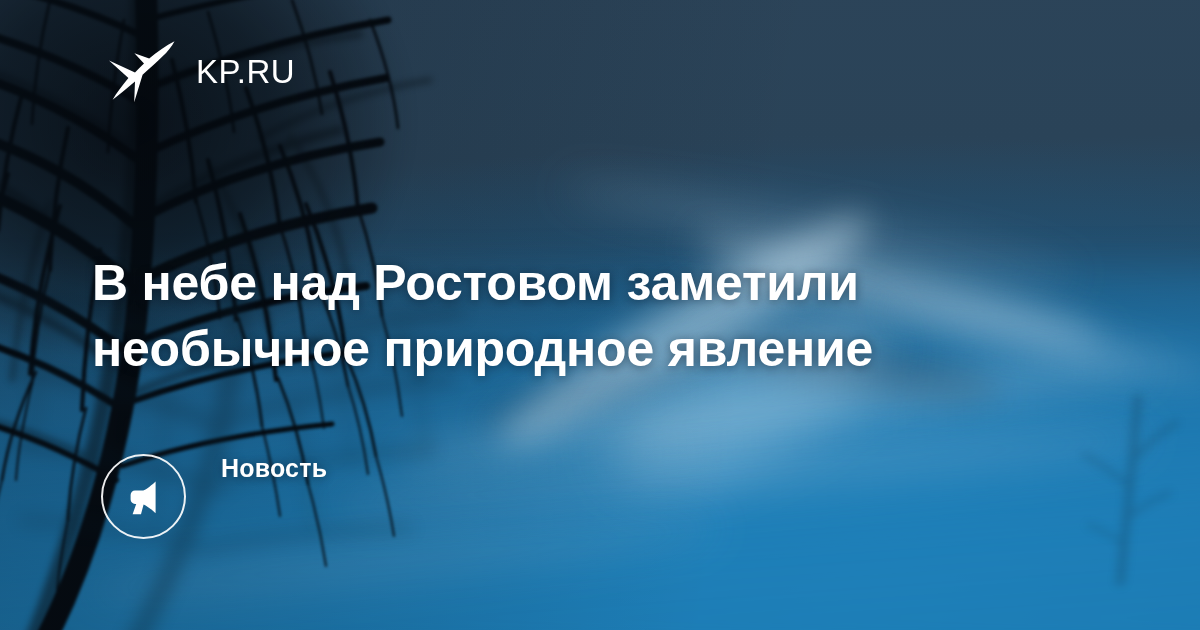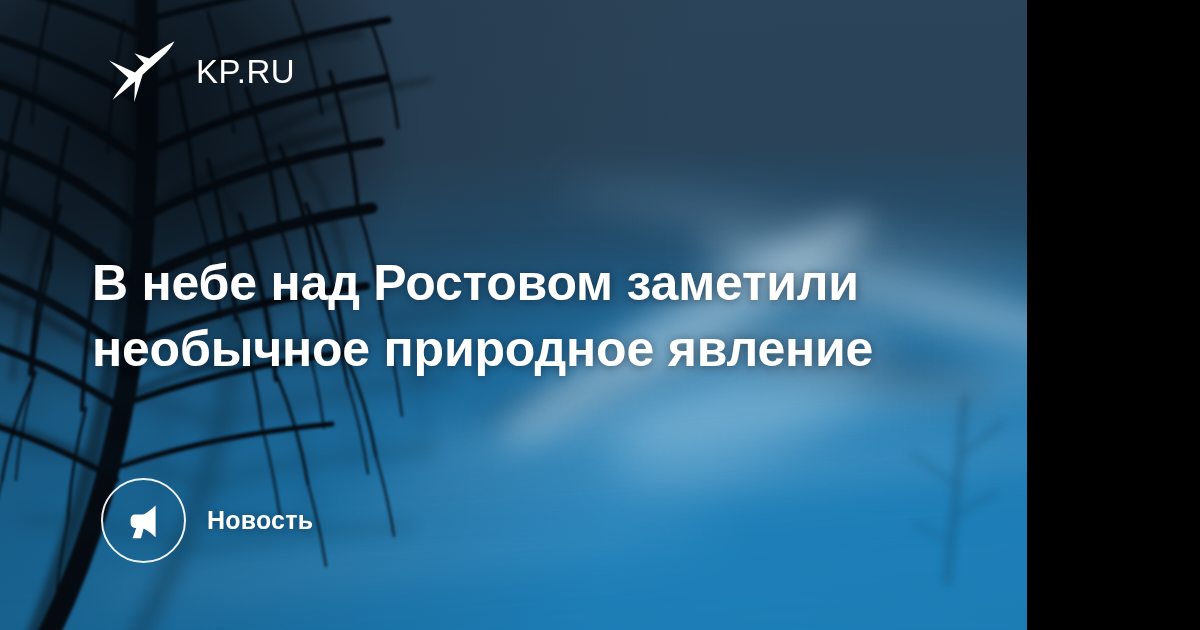--- a/index.html
+++ b/index.html
@@ -7,21 +7,21 @@
     margin: 0;
     padding: 0;
     background: #000;
   }
   body {
     font-family: "Liberation Sans", sans-serif;
   }
 
   .card {
     position: relative;
-    width: 1027px;
+    width: 1200px;
     height: 630px;
     overflow: hidden;
     background: #15803d;
   }
 
   
   .sky {
     position: absolute;
     inset: 0;
     background:
@@ -208,24 +208,23 @@
     z-index: 6;
     text-shadow: 0 1px 10px rgba(3,12,22,0.45);
     font-family: "Liberation Sans", sans-serif;
     margin-top: 28px;
   }
 
   
   .badge {
     position: absolute;
     left: 101px;
-    top: 478px;
+    top: 454px;
     display: flex;
-    align-items: center;
-    gap: 21px;
+    gap: 35px;
     z-index: 6;
   }
   .badge-circle {
     width: 85px;
     height: 85px;
     border-radius: 50%;
     border: 2.5px solid rgba(255,255,255,0.92);
     display: flex;
     align-items: center;
     justify-content: center;

